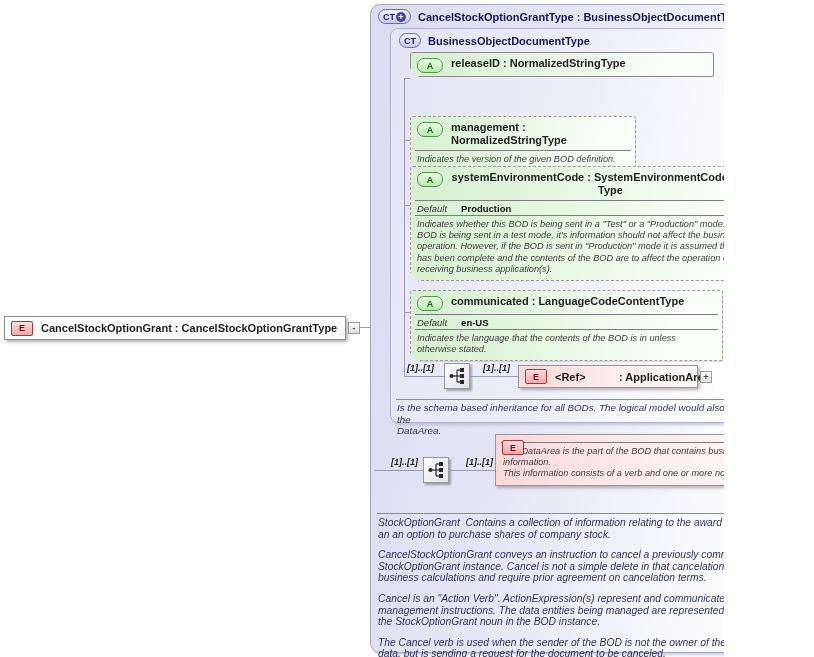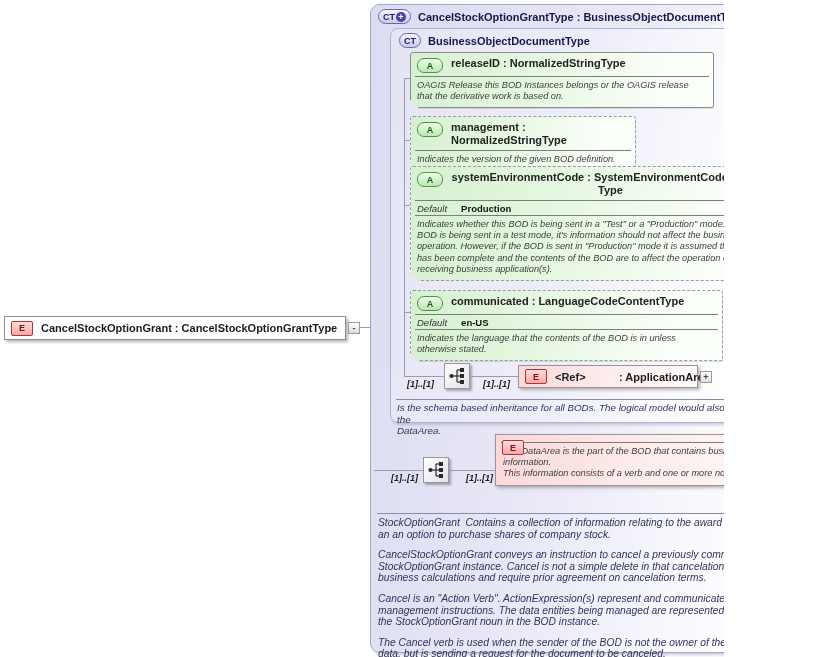--- a/index.html
+++ b/index.html
@@ -108,21 +108,21 @@
     font-size:9.2px;font-style:italic;color:#3d3d3d;line-height:11.2px;white-space:pre-wrap;
   }
 
   
   .seq-icon{
     position:absolute;width:26px;height:26px;box-sizing:border-box;
     border:1px solid #98989e;background:linear-gradient(135deg,#ffffff,#e2e2e8);
     box-shadow:2px 2px 2px rgba(0,0,0,0.3);
   }
   .cardinality{
-    position:absolute;font-size:9px;font-weight:bold;font-style:italic;color:#1b1b1b;white-space:nowrap;margin-top:16px;
+    position:absolute;font-size:9px;font-weight:bold;font-style:italic;color:#1b1b1b;white-space:nowrap;
   }
 
   
   .sep-line{position:absolute;height:1px;background:#8a8aa8;}
   .container-anno{
     position:absolute;font-size:9.8px;font-style:italic;color:#33335c;
     line-height:11.6px;white-space:pre-wrap;
   }
   .doc-block{position:absolute;left:378px;top:517px;width:423px;}
   .doc-block p{
@@ -156,21 +156,20 @@
   <div class="hline" style="left:404px;top:78px;width:6px;"></div>
   <div class="hline" style="left:404px;top:140px;width:6px;"></div>
   <div class="hline" style="left:404px;top:205px;width:6px;"></div>
   <div class="hline" style="left:404px;top:312px;width:6px;"></div>
 
   <div class="attr-box required" style="left:410px;top:52px;width:304px;">
     <div class="attr-head">
       <span class="badge-a">A</span>
       <span class="attr-label">releaseID : NormalizedStringType</span>
     </div>
-    <div class="attr-anno">OAGIS Release this BOD Instances belongs or the OAGIS release that the derivative work is based on.</div>
   </div>
 
   <div class="attr-box" style="left:410px;top:116px;width:226px;">
     <div class="attr-head">
       <span class="badge-a">A</span>
       <span class="attr-label">management : NormalizedStringType</span>
     </div>
     <div class="attr-anno">Indicates the version of the given BOD definition.</div>
   </div>
 

